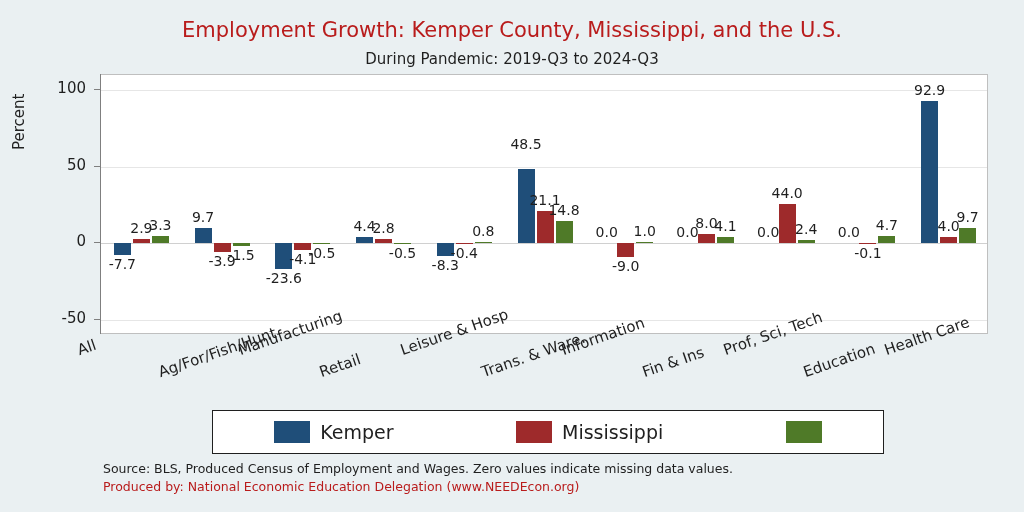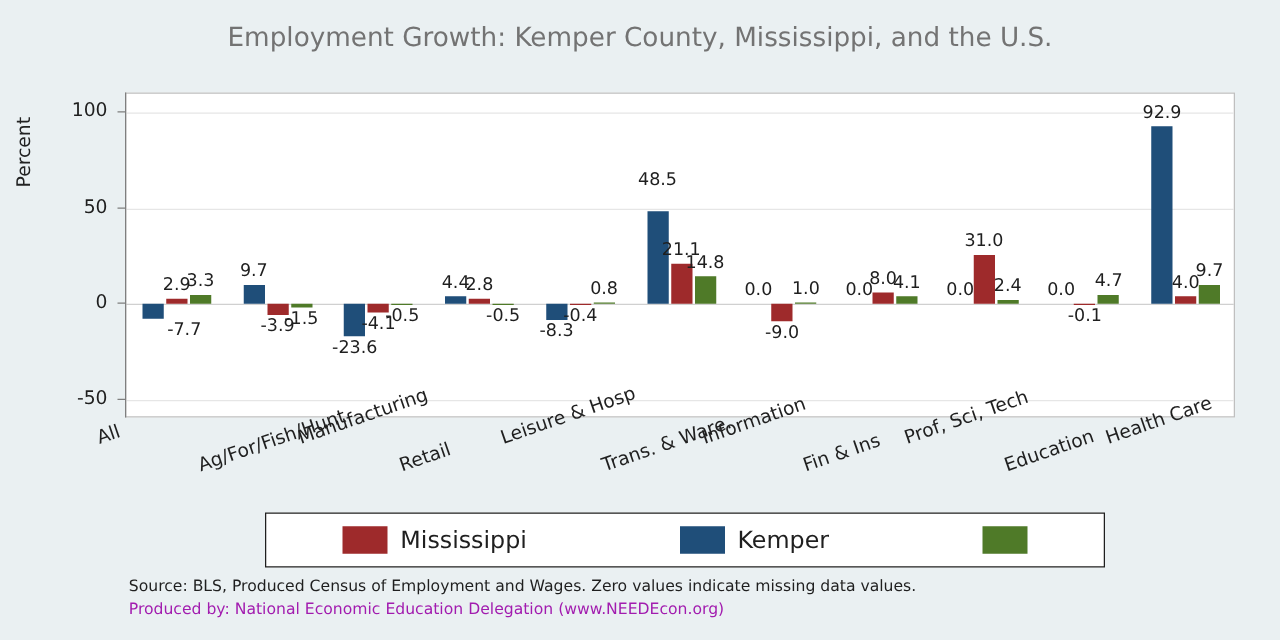--- a/index.html
+++ b/index.html
@@ -18,21 +18,21 @@
     width: 1024px;
     height: 512px;
   }
   .title {
     position: absolute;
     top: 18px;
     left: 0;
     width: 1024px;
     text-align: center;
     font-size: 21px;
-    color: #737373;
+    color: #b91c1c;
     font-family: "DejaVu Sans", sans-serif;
   }
   .subtitle {
     position: absolute;
     top: 50px;
     left: 0;
     width: 1024px;
     text-align: center;
     font-size: 15px;
     color: #1f1f1f;
@@ -145,29 +145,30 @@
     left: 103px;
     top: 461px;
     font-size: 12.5px;
     color: #1f1f1f;
   }
   .source2 {
     position: absolute;
     left: 103px;
     top: 479px;
     font-size: 12.5px;
-    color: #a21caf;
+    color: #b91c1c;
   }
 </style>
 </head>
 <body>
 
 <div id="page">
 
   <div class="title">Employment Growth: Kemper County, Mississippi, and the U.S.</div>
+  <div class="subtitle">During Pandemic: 2019-Q3 to 2024-Q3</div>
 
   <div class="ylabel">Percent</div>
 
   <div class="plot-frame">
     <div id="gridlines">
         <div class="gridline" style="top: 244.706px;"></div>
         <div class="zeroline" style="top: 168.235px;"></div>
         <div class="gridline" style="top: 91.7647px;"></div>
         <div class="gridline" style="top: 15.2941px;"></div>
       </div>
@@ -196,21 +197,21 @@
         <div class="bar" style="left: 615.955px; top: 161.965px; width: 17px; height: 6.27059px; background: rgb(79, 122, 40);"></div>
         <div class="bar" style="left: 677.682px; top: 128.624px; width: 17px; height: 39.6118px; background: rgb(158, 42, 43);"></div>
         <div class="bar" style="left: 696.682px; top: 164.565px; width: 17px; height: 3.67059px; background: rgb(79, 122, 40);"></div>
         <div class="bar" style="left: 758.409px; top: 168.235px; width: 17px; height: 1px; background: rgb(158, 42, 43);"></div>
         <div class="bar" style="left: 777.409px; top: 161.047px; width: 17px; height: 7.18824px; background: rgb(79, 122, 40);"></div>
         <div class="bar" style="left: 820.136px; top: 26.1529px; width: 17px; height: 142.082px; background: rgb(31, 78, 121);"></div>
         <div class="bar" style="left: 839.136px; top: 162.118px; width: 17px; height: 6.11765px; background: rgb(158, 42, 43);"></div>
         <div class="bar" style="left: 858.136px; top: 153.4px; width: 17px; height: 14.8353px; background: rgb(79, 122, 40);"></div>
       </div>
     <div id="values">
-        <div class="val" style="width: 44px; left: -0.636364px; top: 181.012px; padding-left: 25px;">-7.7</div>
+        <div class="val" style="width: 44px; left: -0.636364px; top: 181.012px;">-7.7</div>
         <div class="val" style="width: 44px; left: 18.3636px; top: 144.8px;">2.9</div>
         <div class="val" style="width: 44px; left: 37.3636px; top: 142.353px;">3.3</div>
         <div class="val" style="width: 44px; left: 80.0909px; top: 134.4px;">9.7</div>
         <div class="val" style="width: 44px; left: 99.0909px; top: 177.953px;">-3.9</div>
         <div class="val" style="width: 44px; left: 118.091px; top: 171.529px;">-1.5</div>
         <div class="val" style="width: 44px; left: 160.818px; top: 194.929px;">-23.6</div>
         <div class="val" style="width: 44px; left: 179.818px; top: 175.506px;">-4.1</div>
         <div class="val" style="width: 44px; left: 198.818px; top: 170.235px;">-0.5</div>
         <div class="val" style="width: 44px; left: 241.545px; top: 142.506px;">4.4</div>
         <div class="val" style="width: 44px; left: 260.545px; top: 144.953px;">2.8</div>
@@ -221,21 +222,21 @@
         <div class="val" style="width: 44px; left: 403px; top: 61px;">48.5</div>
         <div class="val" style="width: 44px; left: 422px; top: 116.965px;">21.1</div>
         <div class="val" style="width: 44px; left: 441px; top: 126.6px;">14.8</div>
         <div class="val" style="width: 44px; left: 483.727px; top: 149.235px;">0.0</div>
         <div class="val" style="width: 44px; left: 502.727px; top: 183px;">-9.0</div>
         <div class="val" style="width: 44px; left: 521.727px; top: 147.706px;">1.0</div>
         <div class="val" style="width: 44px; left: 564.455px; top: 149.235px;">0.0</div>
         <div class="val" style="width: 44px; left: 583.455px; top: 139.906px;">8.0</div>
         <div class="val" style="width: 44px; left: 602.455px; top: 142.965px;">4.1</div>
         <div class="val" style="width: 44px; left: 645.182px; top: 149.235px;">0.0</div>
-        <div class="val" style="width: 44px; left: 664.182px; top: 109.624px;">31.0</div>
+        <div class="val" style="width: 44px; left: 664.182px; top: 109.624px;">44.0</div>
         <div class="val" style="width: 44px; left: 683.182px; top: 145.565px;">2.4</div>
         <div class="val" style="width: 44px; left: 725.909px; top: 149.235px;">0.0</div>
         <div class="val" style="width: 44px; left: 744.909px; top: 170.235px;">-0.1</div>
         <div class="val" style="width: 44px; left: 763.909px; top: 142.047px;">4.7</div>
         <div class="val" style="width: 44px; left: 806.636px; top: 7.15294px;">92.9</div>
         <div class="val" style="width: 44px; left: 825.636px; top: 143.118px;">4.0</div>
         <div class="val" style="width: 44px; left: 844.636px; top: 134.4px;">9.7</div>
       </div>
   </div>
 
@@ -259,28 +260,28 @@
       <div class="catlabel" style="left: 478.5px; top: 364px;">Trans. &amp; Ware.</div>
       <div class="catlabel" style="left: 559.227px; top: 342px;">Information</div>
       <div class="catlabel" style="left: 639.955px; top: 364px;">Fin &amp; Ins</div>
       <div class="catlabel" style="left: 720.682px; top: 342px;">Prof, Sci, Tech</div>
       <div class="catlabel" style="left: 801.409px; top: 364px;">Education</div>
       <div class="catlabel" style="left: 882.136px; top: 342px;">Health Care</div>
     </div>
 
   <div class="legend">
     <div class="legend-item">
+      <div class="legend-swatch" style="background:#1f4e79"></div>
+      <div class="legend-text">Kemper</div>
+    </div>
+    <div class="legend-item">
       <div class="legend-swatch" style="background:#9e2a2b"></div>
       <div class="legend-text">Mississippi</div>
     </div>
     <div class="legend-item">
-      <div class="legend-swatch" style="background:#1f4e79"></div>
-      <div class="legend-text">Kemper</div>
-    </div>
-    <div class="legend-item">
       <div class="legend-swatch" style="background:#4f7a28"></div>
     </div>
   </div>
 
   <div class="source">Source: BLS, Produced Census of Employment and Wages. Zero values indicate missing data values.</div>
   <div class="source2">Produced by: National Economic Education Delegation (www.NEEDEcon.org)</div>
 
 </div>
 
 </body></html>

